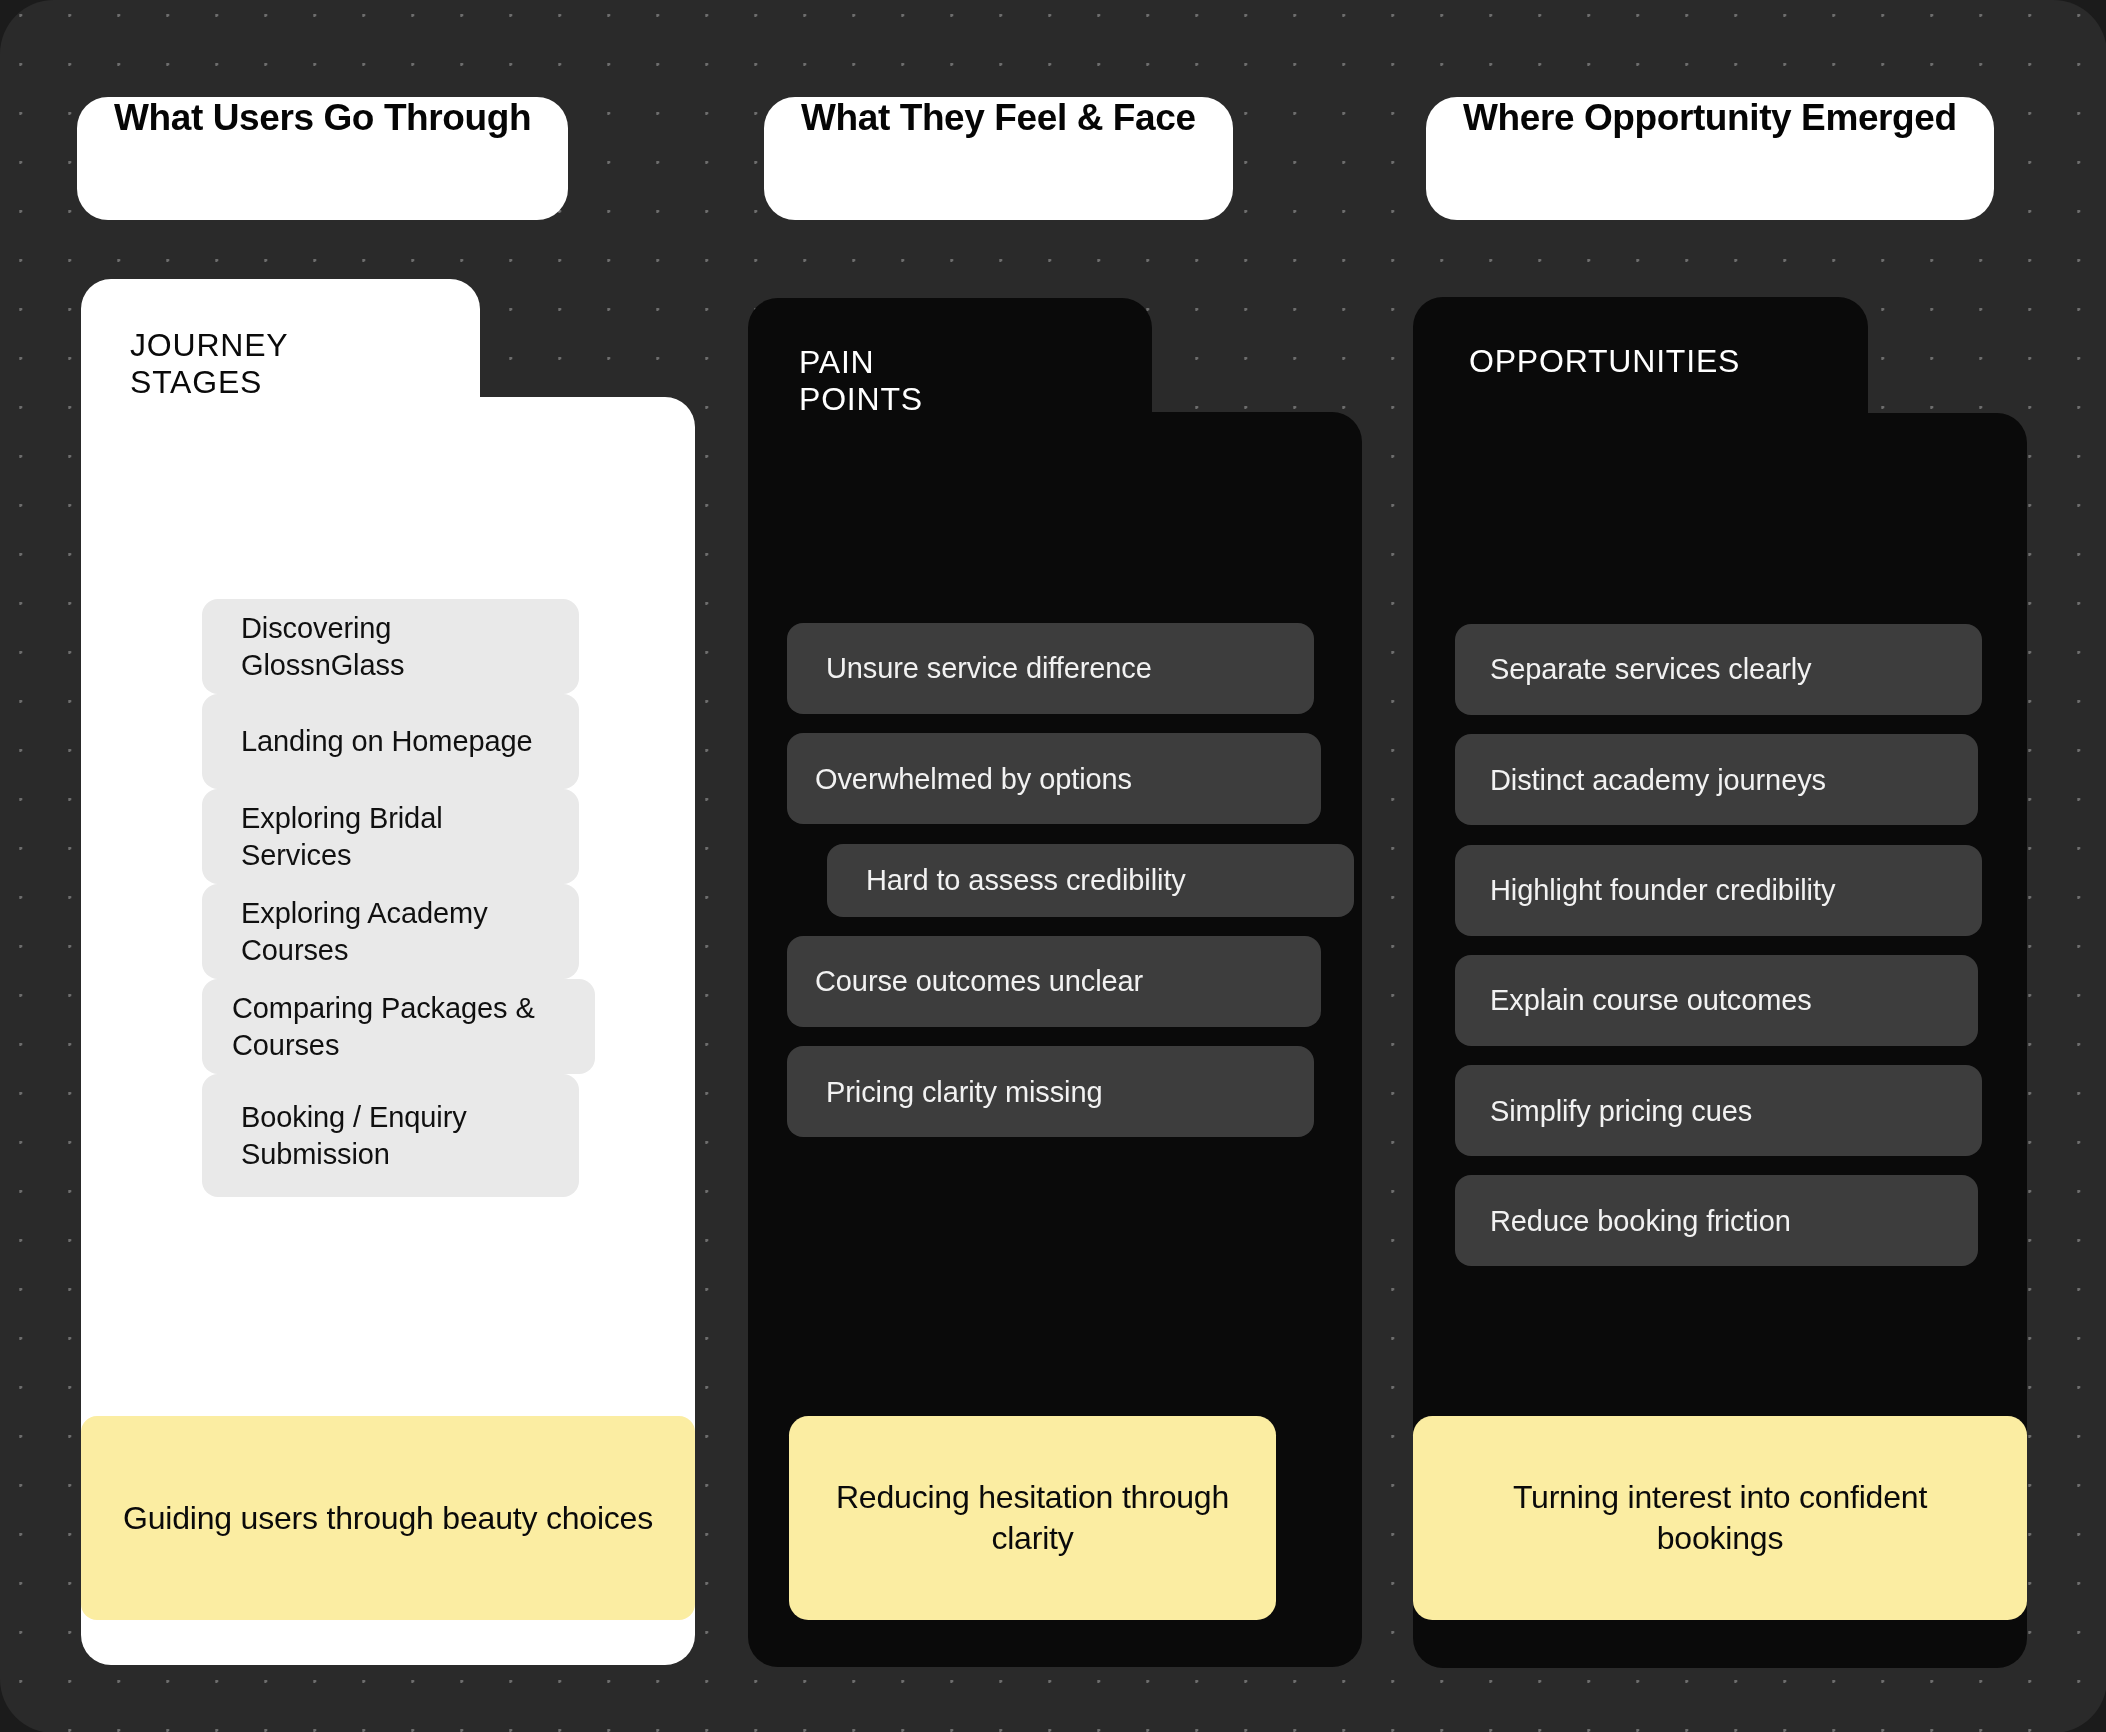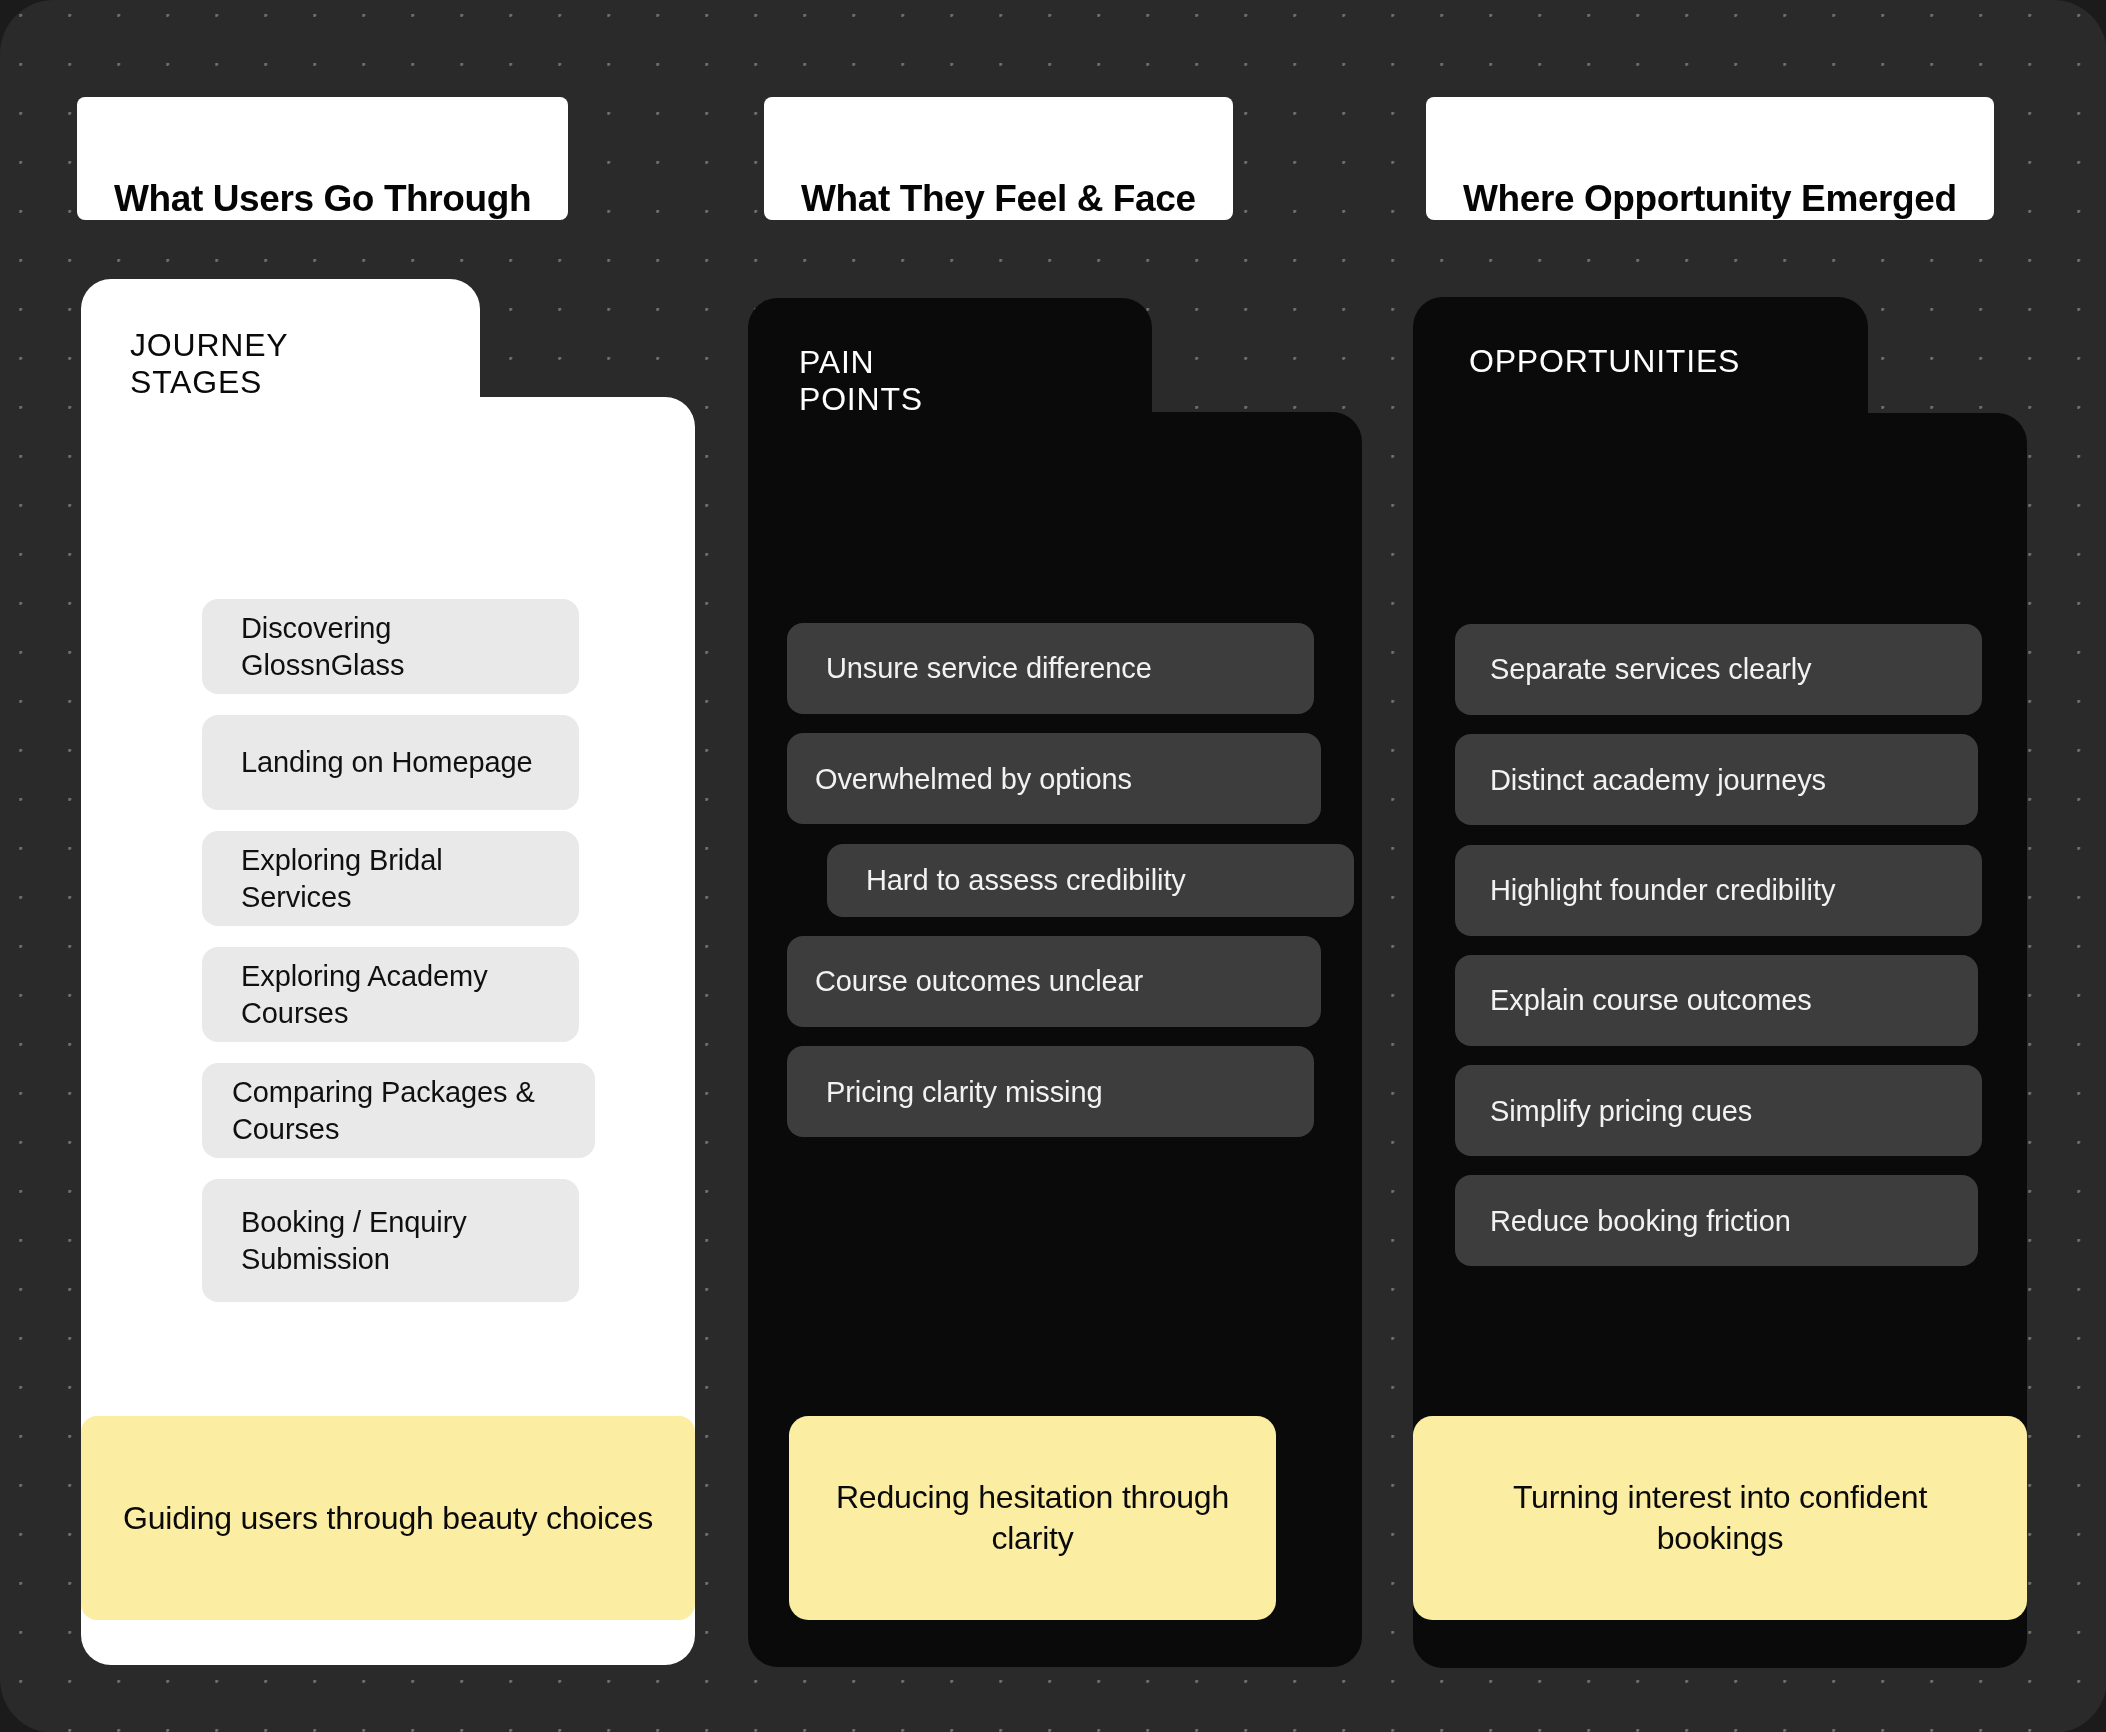--- a/index.html
+++ b/index.html
@@ -15,22 +15,22 @@
     background-size:49px 49px;
     background-position:19.3px 14px;
     border-radius:54px;
     overflow:hidden;
   }
 
   
   .pill{
     position:absolute;
     background:#ffffff;
-    border-radius:8px;
-    display:flex;align-items:flex-end;
+    border-radius:31px;
+    display:flex;align-items:flex-start;
     box-sizing:border-box;
   }
   .pill-label{
     font-size:37px;
     font-weight:700;
     color:#050505;
     letter-spacing:-0.4px;
     white-space:nowrap;
   }
   #pill-1{left:77px;top:97px;height:123px;padding:0 37px;}
@@ -69,21 +69,21 @@
   #panel-2 .title{left:51px;top:46px;color:#ffffff;}
 
   
   #panel-3{left:1413px;top:297px;}
   #panel-3 .head{width:455px;height:147px;background:#0a0a0a;}
   #panel-3 .body{top:116px;width:614px;height:1255px;background:#0a0a0a;}
   #panel-3 .title{left:56px;top:46px;color:#ffffff;}
 
   
   .stack{position:absolute;display:flex;flex-direction:column;}
-  #stack-1{left:121px;top:202px;gap:21px;}
+  #stack-1{left:121px;top:202px;}
   #stack-2{left:39px;top:211px;gap:19.3px;}
   #stack-3{left:42px;top:211px;gap:19.3px;}
 
   .chip{
     border-radius:16px;
     display:flex;align-items:center;
     box-sizing:border-box;
     padding:0 39px;
   }
   .chip-label{

